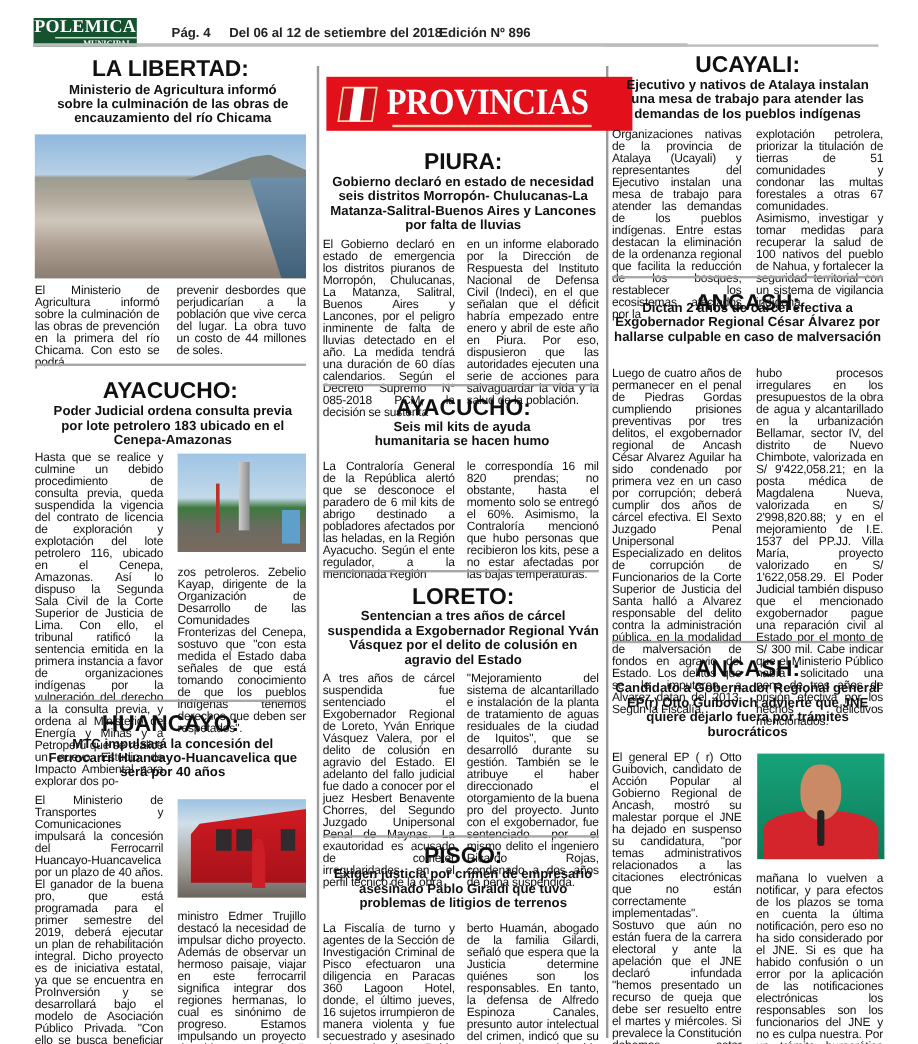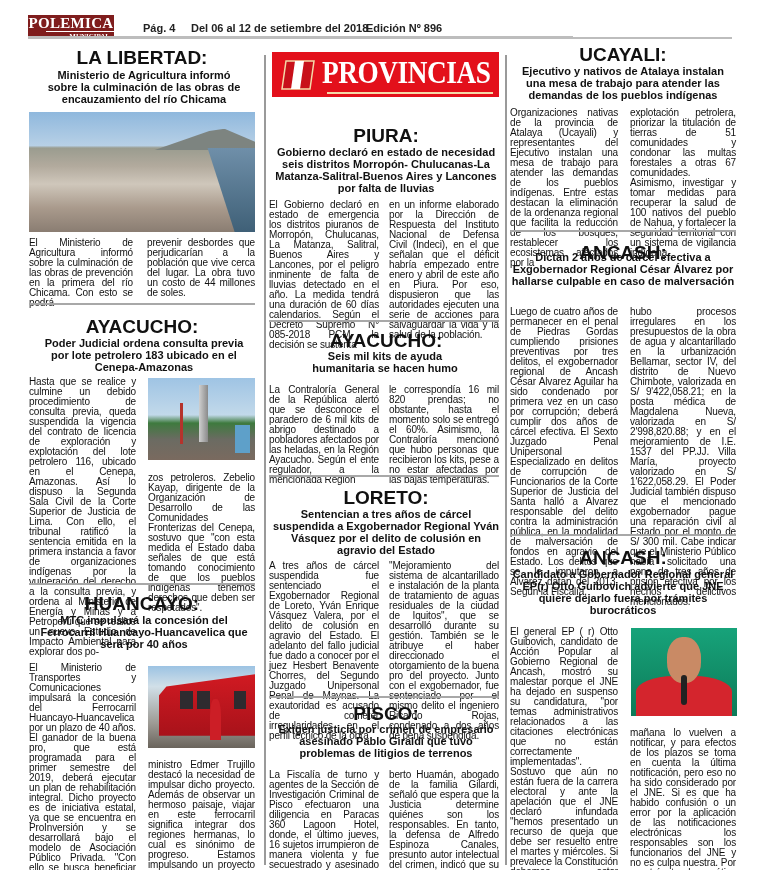--- a/index.html
+++ b/index.html
@@ -1,19 +1,19 @@
 <!DOCTYPE html>
 <html><head>
 <meta charset="utf-8">
 <style>
   html, body { margin:0; padding:0; background:#ffffff; }
   body { width:765px; height:870px; position:relative; overflow:hidden; font-family:"Liberation Sans", sans-serif; color:#111; }
   .abs { position:absolute; }
   
-  .logo { left:28px; top:15px; width:86px; height:24px; background:#7f1d1d; color:#fff; text-align:center; }
+  .logo { left:28px; top:15px; width:86px; height:24px; background:#14532d; color:#fff; text-align:center; }
   .logo .l1 { font-family:"Liberation Serif", serif; font-weight:bold; font-size:15px; line-height:15px; letter-spacing:0.3px; display:block; padding-top:1px; }
   .logo .l2 { font-family:"Liberation Serif", serif; font-weight:bold; font-size:7px; line-height:8px; display:block; text-align:right; padding-right:4px; border-top:1px solid #fff; margin-left:18px; }
   .hdr-text { top:22px; font-size:11px; font-weight:bold; color:#222; }
   .hdr-rule { left:28px; top:36px; width:545px; height:3px; background:#bdbdbd; }
   .top-rule-right { left:505px; top:37px; width:227px; height:2px; background:#bdbdbd; }
 
   
   .vline { width:2px; background:#9a9a9a; }
   .hrule { height:2px; background:#a8a8a8; }
 
@@ -34,21 +34,21 @@
   .ph-train { background:linear-gradient(180deg,#9cc3e3 0%,#d1dfe8 25%,#9d9a94 70%,#6a645c 100%); }
   .ph-train .car { position:absolute; left:10%; top:10%; width:90%; height:75%; background:linear-gradient(180deg,#d11a22,#a8121a); clip-path:polygon(8% 20%,100% 0,100% 100%,0 100%,0 35%); }
   .ph-train .win { position:absolute; top:30%; width:12%; height:22%; background:#2f2b2f; }
   .ph-train .man { position:absolute; left:58%; top:40%; width:10%; height:50%; background:#cc1e26; border-radius:40% 40% 0 0; }
   .ph-portrait { background:linear-gradient(180deg,#17a37a,#0d7a58); }
   .ph-portrait .shirt { position:absolute; left:5%; bottom:0; width:90%; height:45%; background:#d4252d; border-radius:40% 40% 0 0; }
   .ph-portrait .face { position:absolute; left:34%; top:10%; width:32%; height:52%; background:#c98a65; border-radius:45%; }
   .ph-portrait .mic { position:absolute; left:47%; top:53%; width:6%; height:35%; background:#222; border-radius:3px; }
 
   
-  .banner { left:272px; top:52px; width:227px; height:45px; background:#e3101b; }
+  .banner { left:272px; top:64px; width:227px; height:45px; background:#e3101b;padding-left:28px; }
   .banner .flag { position:absolute; left:8px; top:7px; width:38px; height:32px; }
   .banner .title { position:absolute; left:50px; top:4px; font-family:"Liberation Serif", serif; font-weight:bold; color:#fff; font-size:31px; line-height:34px; letter-spacing:-0.5px; transform:scaleX(0.88); transform-origin:left top; }
   .banner .uline { position:absolute; left:55px; top:40px; width:166px; height:1.5px; background:#f3d9a8; }
 </style>
 </head>
 <body>
 
 <div class="abs logo">
   <span class="l1">POLEMICA</span>
   <span class="l2">MUNICIPAL</span>

